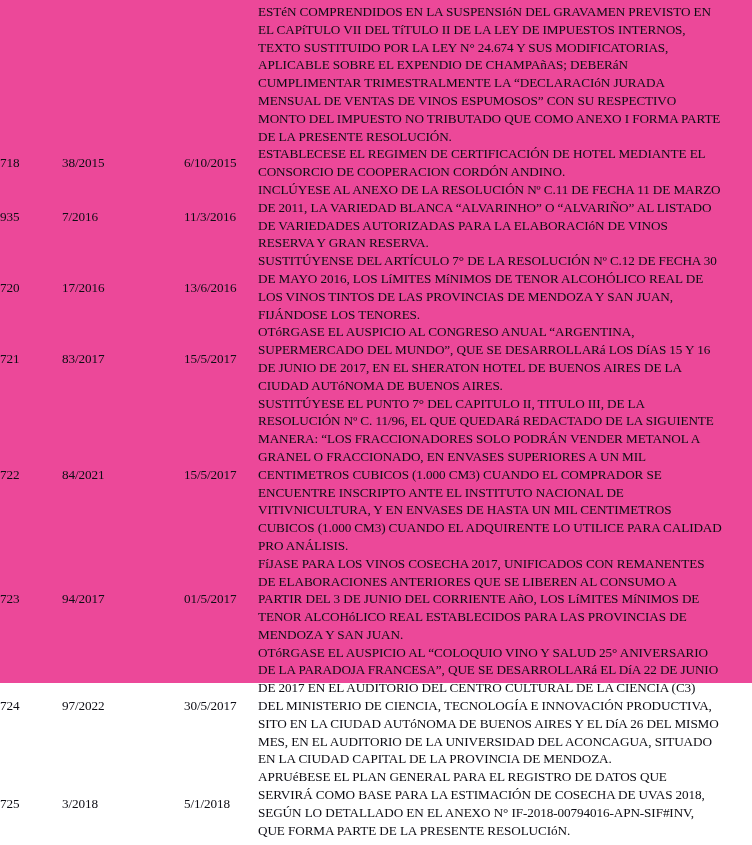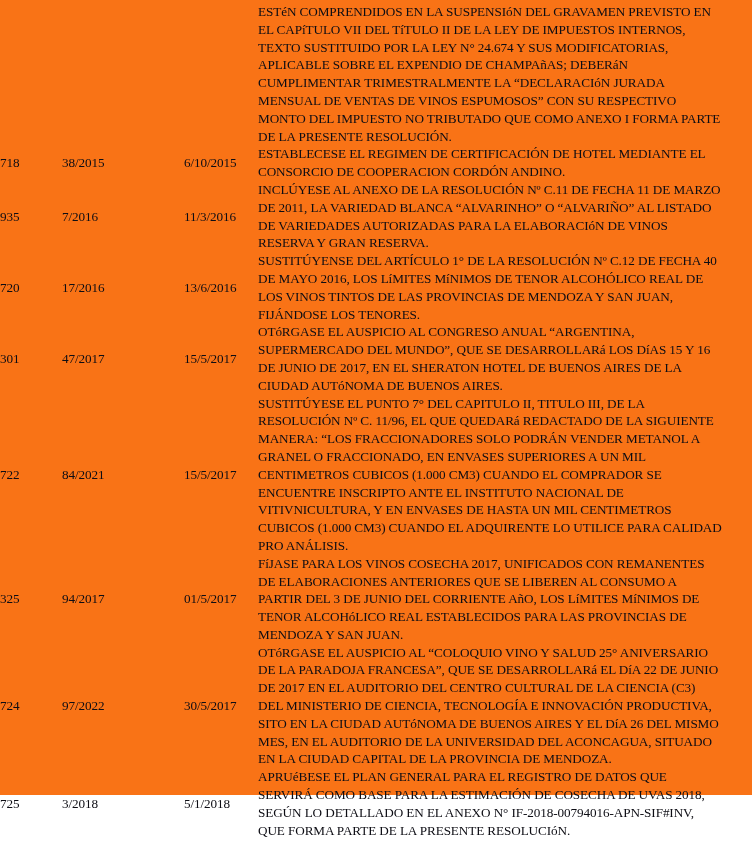--- a/index.html
+++ b/index.html
@@ -8,22 +8,22 @@
     background: #ffffff;
   }
   body {
     width: 752px;
     height: 845px;
     overflow: hidden;
     font-family: "Liberation Serif", "DejaVu Serif", serif;
   }
   .page {
     width: 752px;
-    height: 795px;
-    background: #f97316;
+    height: 683px;
+    background: #ec4899;
     box-sizing: border-box;
     padding-top: 3px;
   }
   table.res-table {
     border-collapse: collapse;
     table-layout: fixed;
     width: 752px;
   }
   table.res-table td {
     padding: 0;
@@ -80,28 +80,28 @@
         <td class="c-date">11/3/2016</td>
         <td class="c-desc">INCLÚYESE AL ANEXO DE LA RESOLUCIÓN Nº C.11 DE FECHA 11 DE MARZO
 DE 2011, LA VARIEDAD BLANCA “ALVARINHO” O “ALVARIÑO” AL LISTADO
 DE VARIEDADES AUTORIZADAS PARA LA ELABORACIóN DE VINOS
 RESERVA Y GRAN RESERVA.</td>
       </tr>
       <tr>
         <td class="c-id">720</td>
         <td class="c-res">17/2016</td>
         <td class="c-date">13/6/2016</td>
-        <td class="c-desc">SUSTITÚYENSE DEL ARTÍCULO 1° DE LA RESOLUCIÓN Nº C.12 DE FECHA 40
+        <td class="c-desc">SUSTITÚYENSE DEL ARTÍCULO 7° DE LA RESOLUCIÓN Nº C.12 DE FECHA 30
 DE MAYO 2016, LOS LíMITES MíNIMOS DE TENOR ALCOHÓLICO REAL DE
 LOS VINOS TINTOS DE LAS PROVINCIAS DE MENDOZA Y SAN JUAN,
 FIJÁNDOSE LOS TENORES.</td>
       </tr>
       <tr>
-        <td class="c-id">301</td>
-        <td class="c-res">47/2017</td>
+        <td class="c-id">721</td>
+        <td class="c-res">83/2017</td>
         <td class="c-date">15/5/2017</td>
         <td class="c-desc">OTóRGASE EL AUSPICIO AL CONGRESO ANUAL “ARGENTINA,
 SUPERMERCADO DEL MUNDO”, QUE SE DESARROLLARá LOS DíAS 15 Y 16
 DE JUNIO DE 2017, EN EL SHERATON HOTEL DE BUENOS AIRES DE LA
 CIUDAD AUTóNOMA DE BUENOS AIRES.</td>
       </tr>
       <tr>
         <td class="c-id">722</td>
         <td class="c-res">84/2021</td>
         <td class="c-date">15/5/2017</td>
@@ -109,21 +109,21 @@
 RESOLUCIÓN Nº C. 11/96, EL QUE QUEDARá REDACTADO DE LA SIGUIENTE
 MANERA: “LOS FRACCIONADORES SOLO PODRÁN VENDER METANOL A
 GRANEL O FRACCIONADO, EN ENVASES SUPERIORES A UN MIL
 CENTIMETROS CUBICOS (1.000 CM3) CUANDO EL COMPRADOR SE
 ENCUENTRE INSCRIPTO ANTE EL INSTITUTO NACIONAL DE
 VITIVNICULTURA, Y EN ENVASES DE HASTA UN MIL CENTIMETROS
 CUBICOS (1.000 CM3) CUANDO EL ADQUIRENTE LO UTILICE PARA CALIDAD
 PRO ANÁLISIS.</td>
       </tr>
       <tr>
-        <td class="c-id">325</td>
+        <td class="c-id">723</td>
         <td class="c-res">94/2017</td>
         <td class="c-date">01/5/2017</td>
         <td class="c-desc">FíJASE PARA LOS VINOS COSECHA 2017, UNIFICADOS CON REMANENTES
 DE ELABORACIONES ANTERIORES QUE SE LIBEREN AL CONSUMO A
 PARTIR DEL 3 DE JUNIO DEL CORRIENTE AñO, LOS LíMITES MíNIMOS DE
 TENOR ALCOHóLICO REAL ESTABLECIDOS PARA LAS PROVINCIAS DE
 MENDOZA Y SAN JUAN.</td>
       </tr>
       <tr>
         <td class="c-id">724</td>

